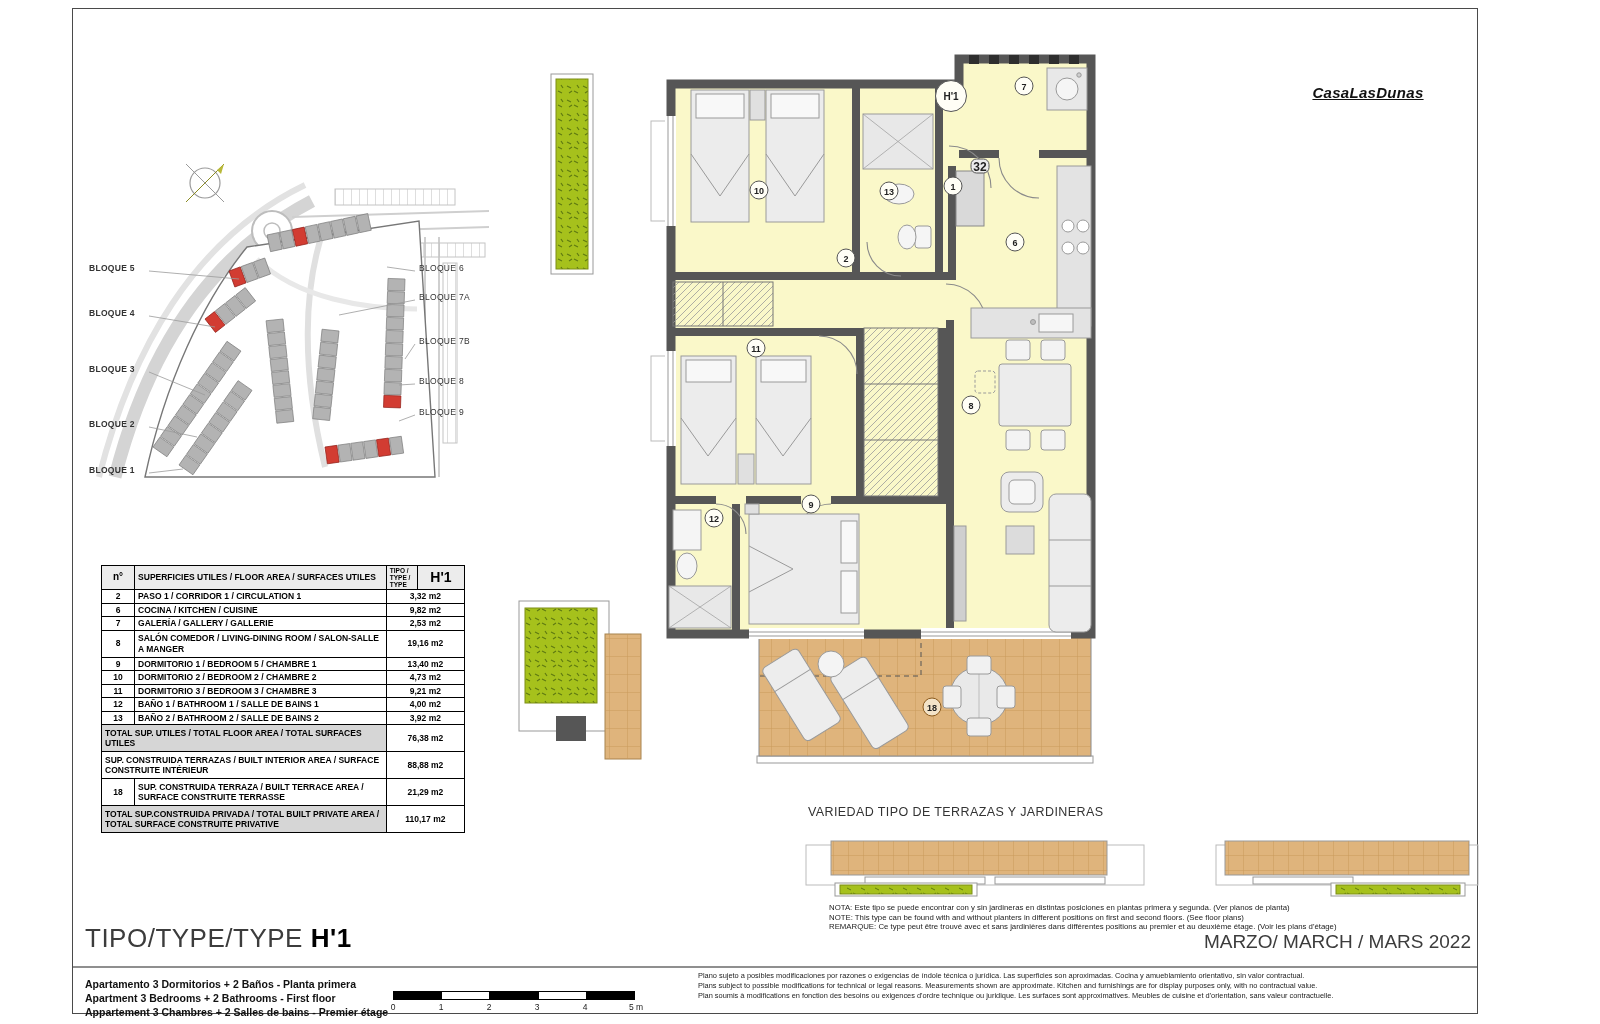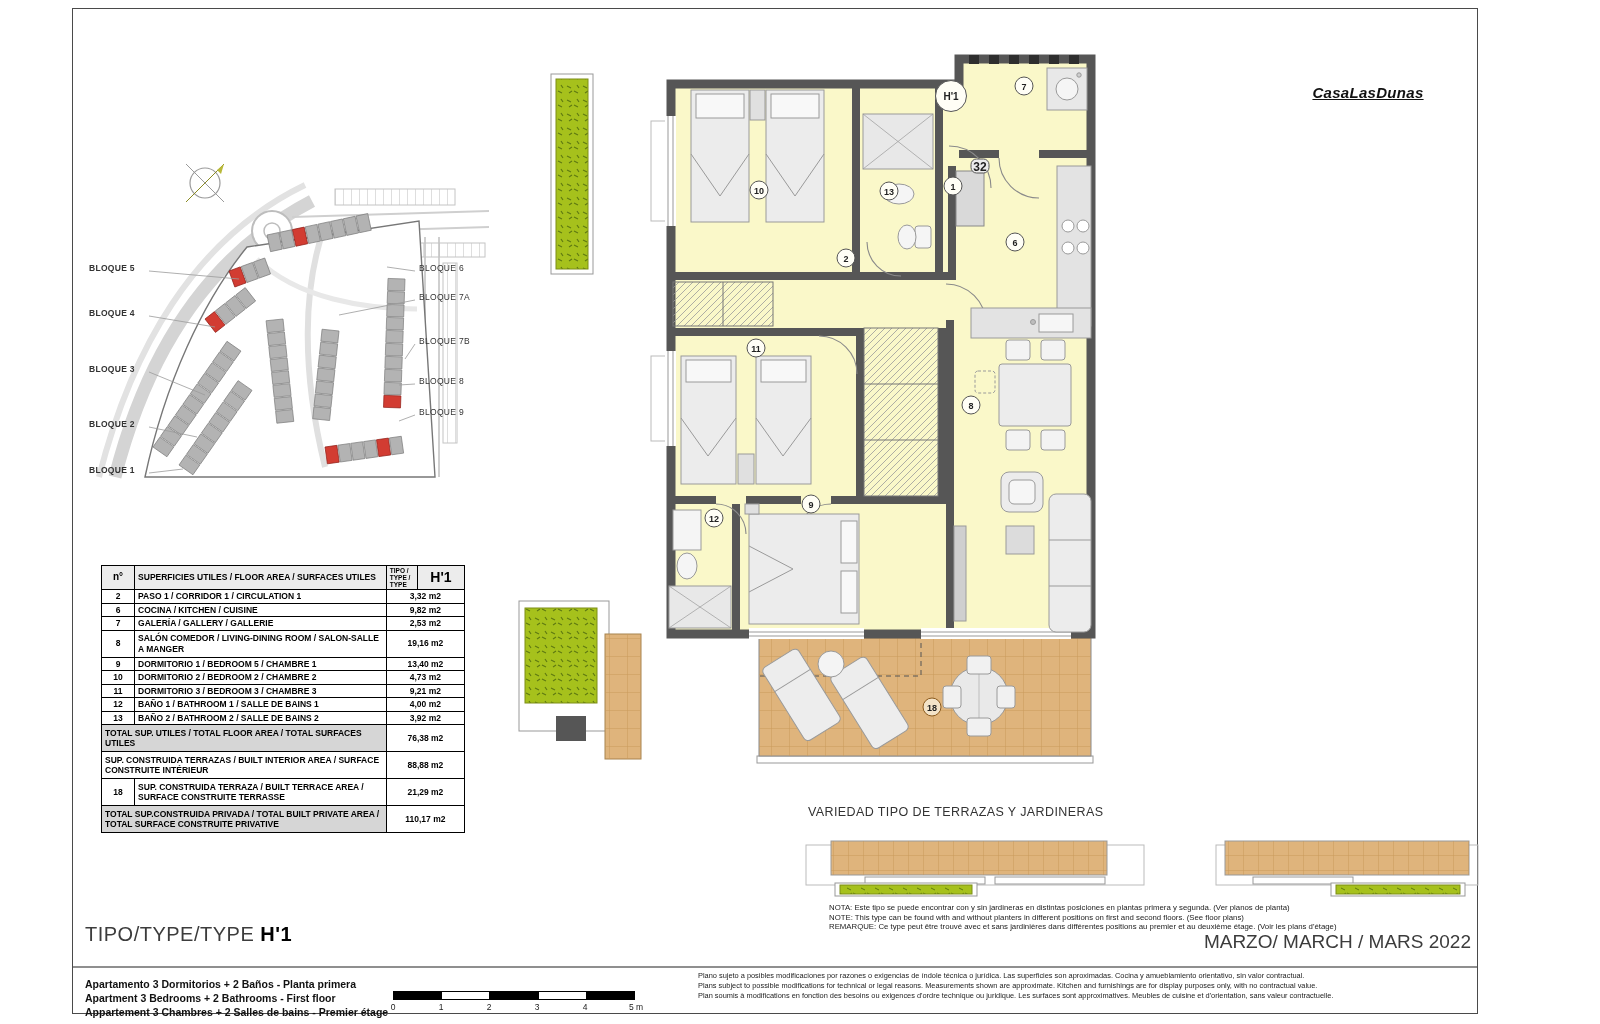--- a/index.html
+++ b/index.html
@@ -46,21 +46,21 @@
 
   
   .variants{position:absolute;left:660px;top:788px;width:748px;height:136px;}
   .variants-title{position:absolute;left:75px;top:8px;font-size:12.5px;color:#333;letter-spacing:.4px;}
   .variants svg{position:absolute;top:28px;}
   .v-a{left:70px;}
   .v-b{left:480px;}
   .vnotes{position:absolute;left:80px;top:106px;font-size:7.8px;line-height:9.6px;color:#222;white-space:nowrap;margin-left:16px;}
 
   
-  .typetitle{position:absolute;left:12px;top:914px;font-size:20px;color:#3c3c3c;letter-spacing:.5px;}
+  .typetitle{position:absolute;left:12px;top:914px;font-size:26px;color:#3c3c3c;letter-spacing:.5px;}
   .typetitle b{color:#000;}
   .datetitle{position:absolute;left:1080px;top:922px;width:318px;text-align:right;font-size:19px;color:#3c3c3c;}
   .divider{position:absolute;left:0;top:957px;width:1404px;height:2px;background:#8f8f8f;}
   .desc{position:absolute;left:12px;top:968px;font-size:10.5px;font-weight:700;line-height:14px;color:#111;}
   .disclaimer{position:absolute;left:625px;top:962px;width:782px;font-size:7.4px;line-height:10px;color:#222;}
 
   
   .scalebar{position:absolute;left:320px;top:980px;width:260px;height:26px;}
   .sb-strip{position:absolute;left:0;top:2px;width:240px;height:7px;border:1px solid #000;display:flex;}
   .sb-seg{flex:1;border-right:1px solid #000;}

